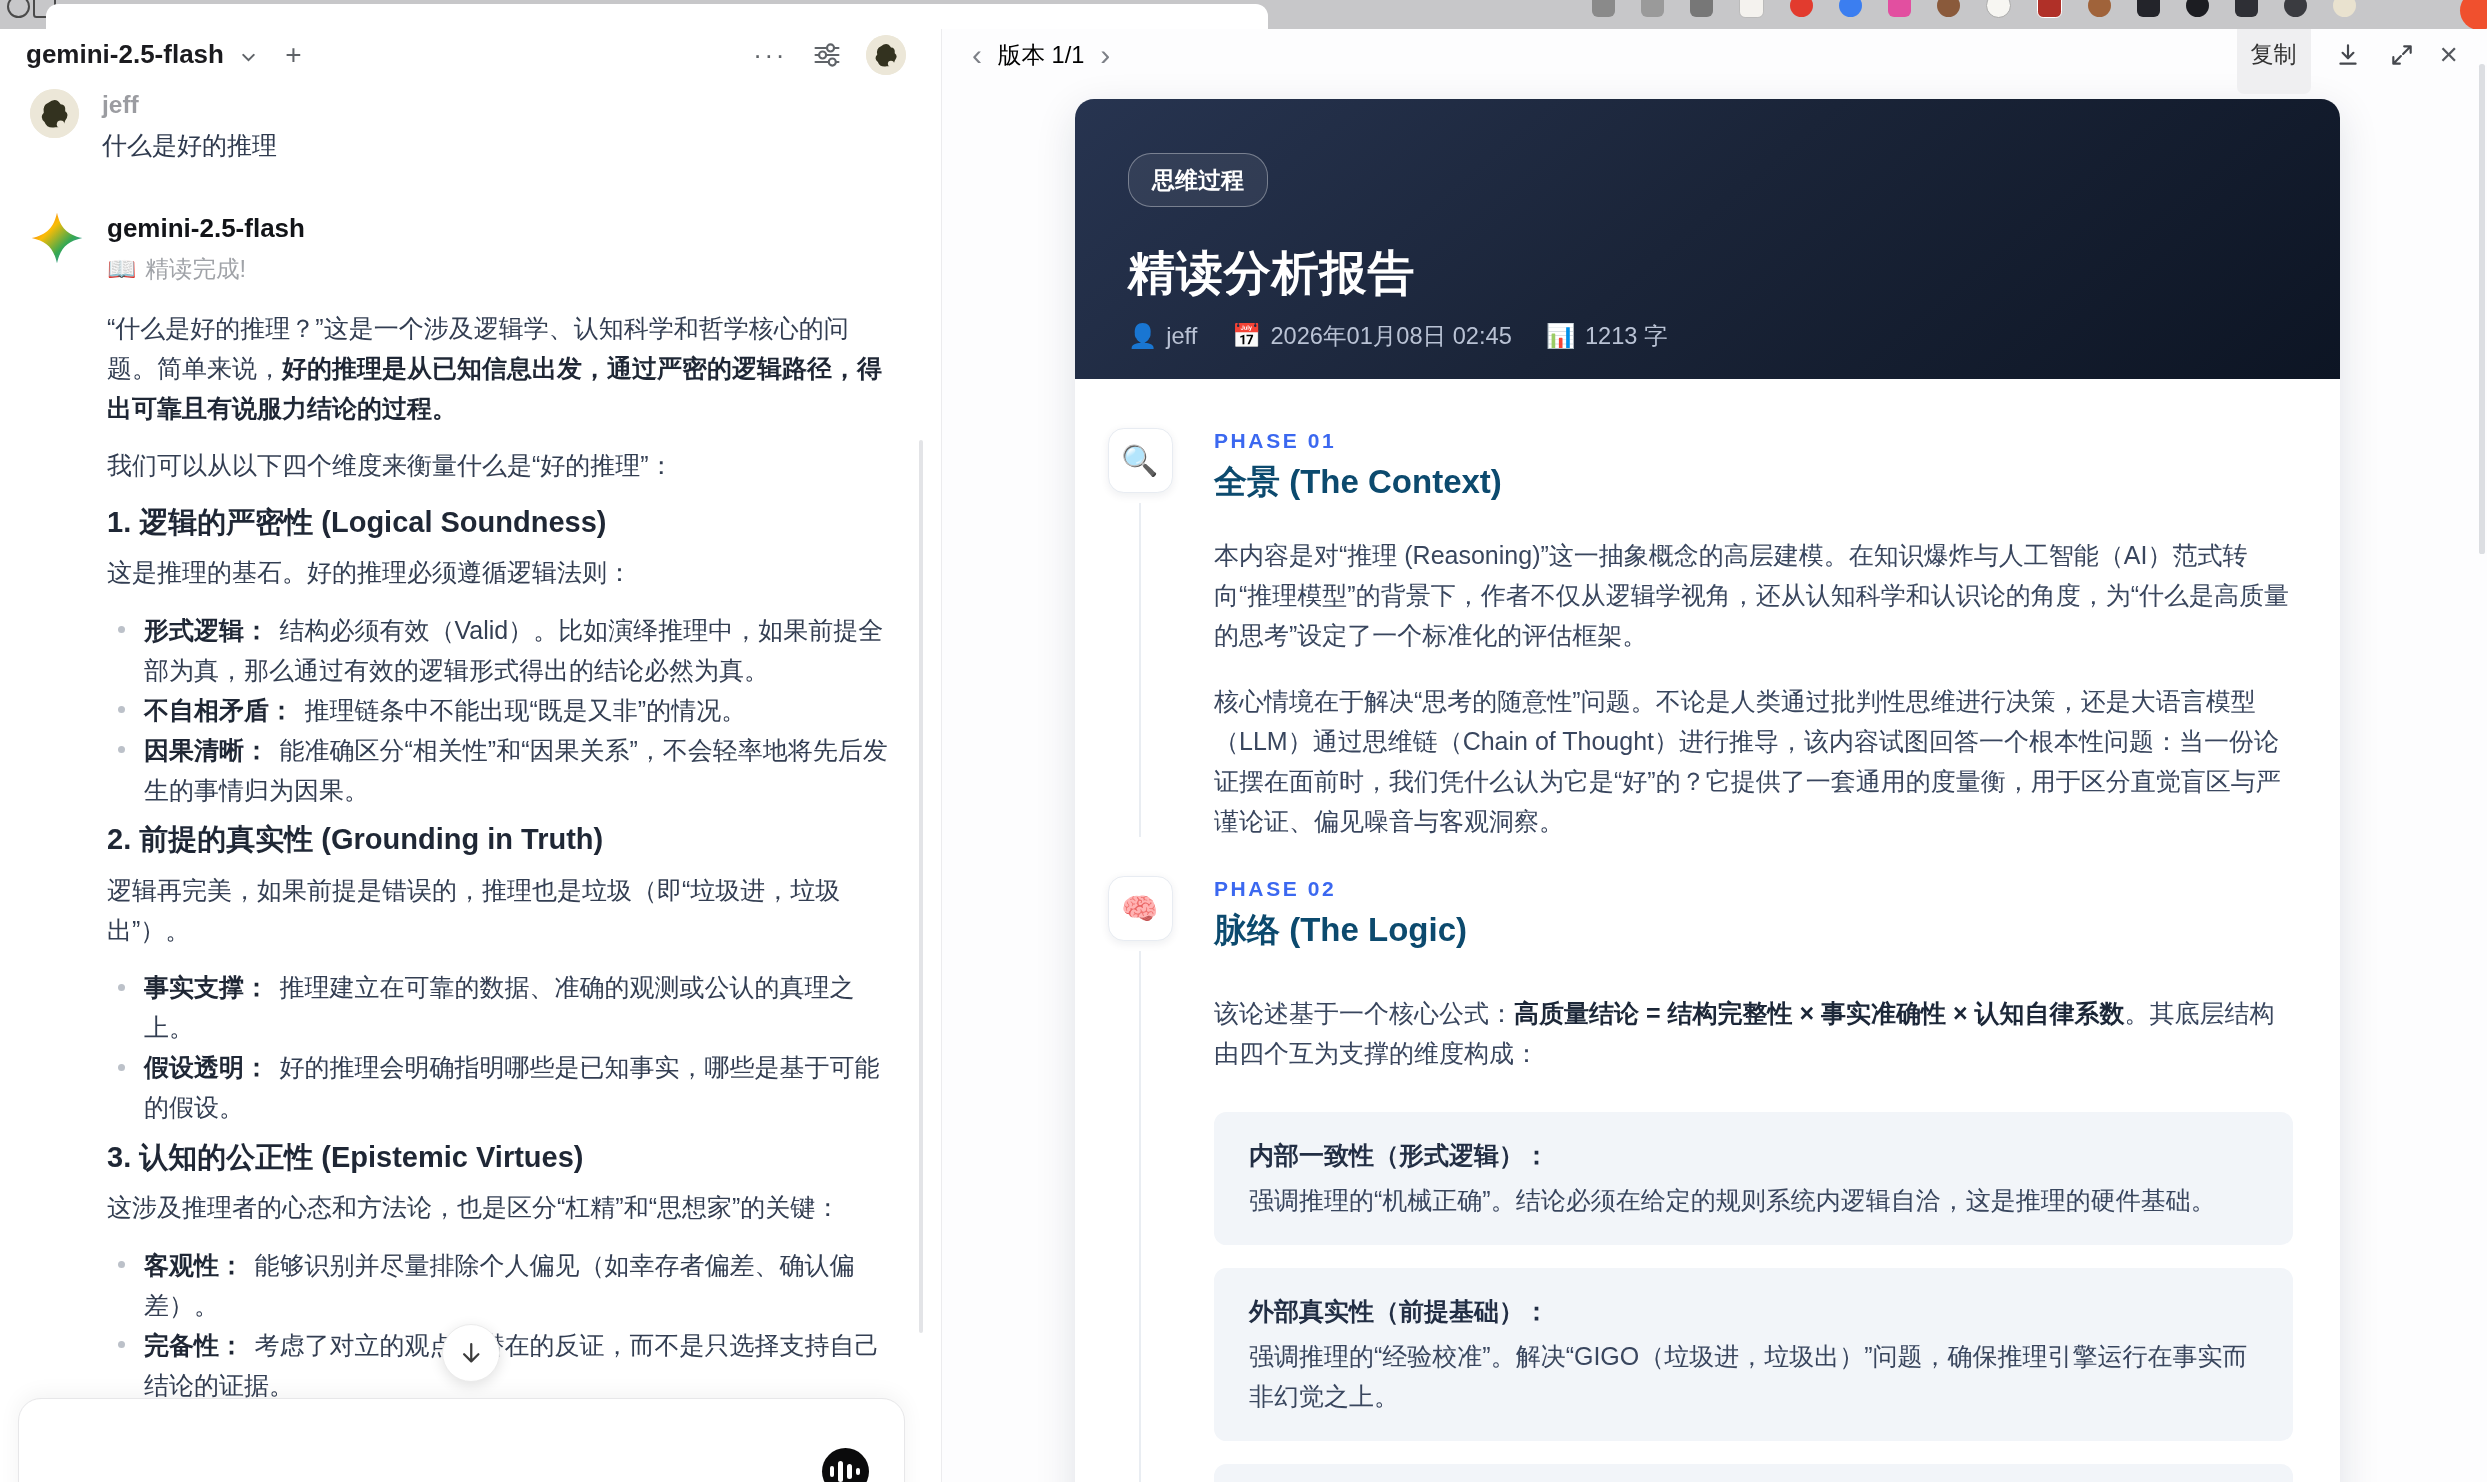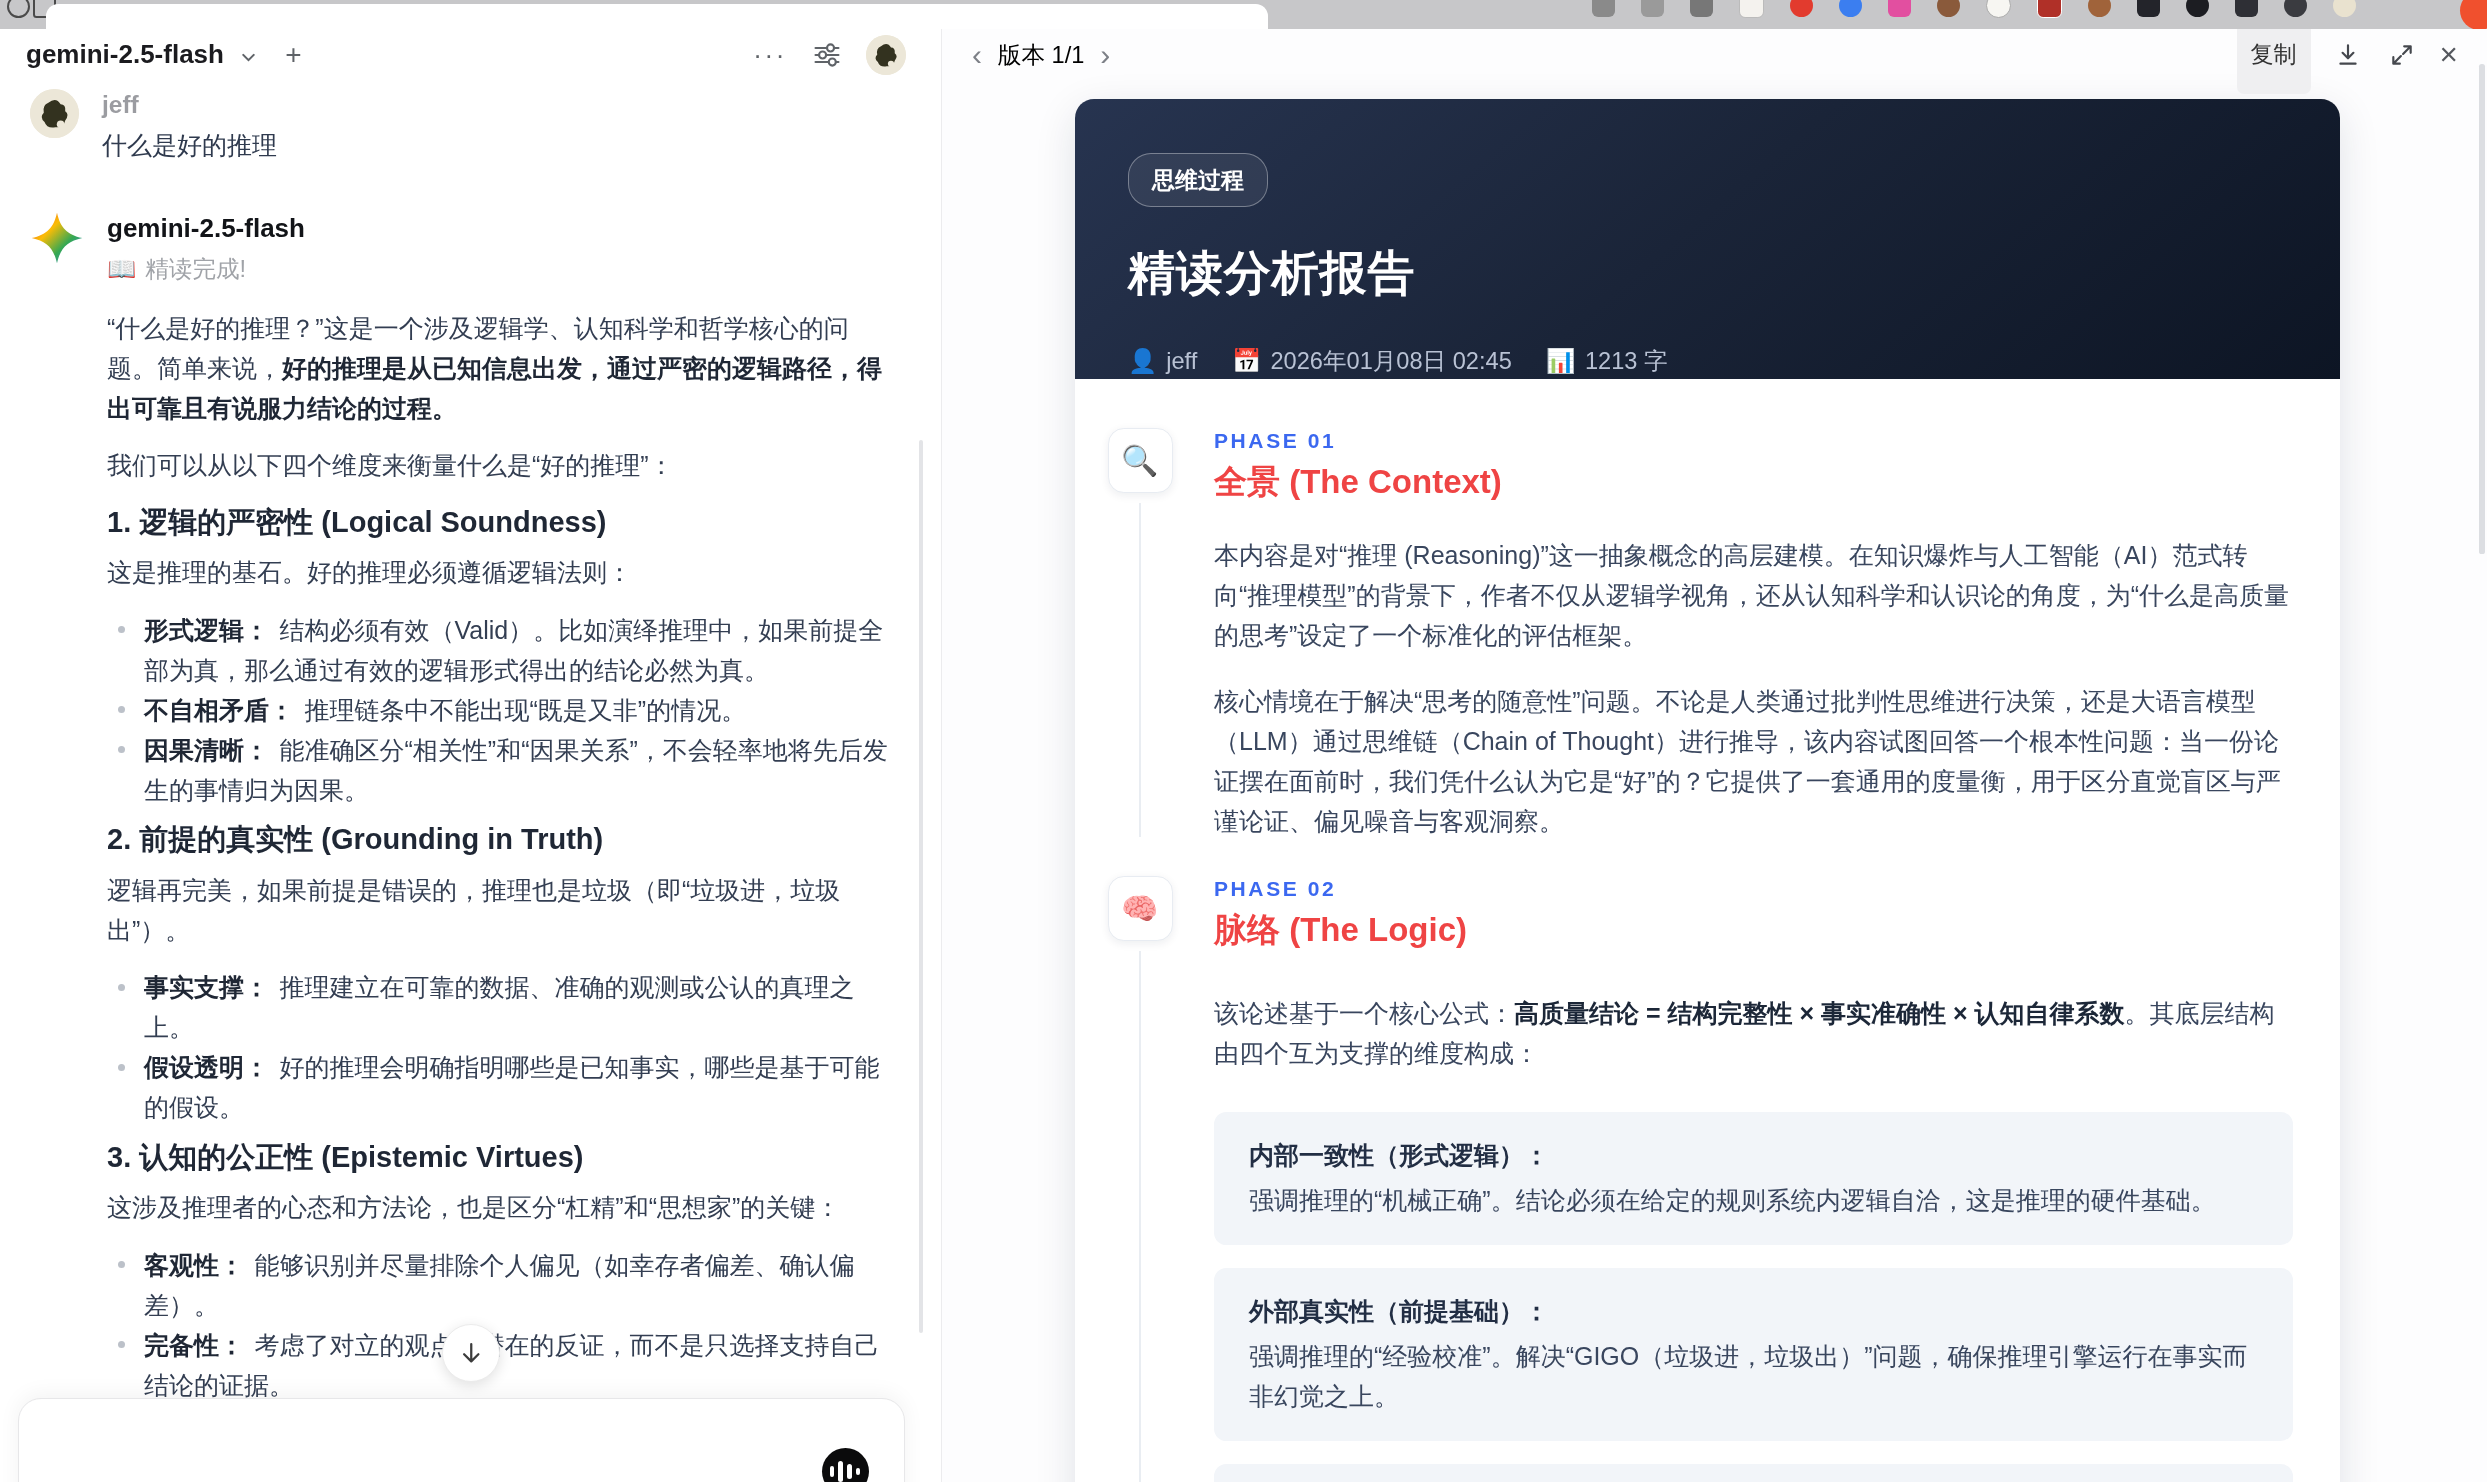--- a/index.html
+++ b/index.html
@@ -79,32 +79,32 @@
   .ver-label{font-size:23.6px;color:#000000;}
   .at-right{display:flex;align-items:center;gap:21px;}
   .copy-btn{background:#efeff1;border-radius:7px;padding:24px 14px;font-size:23px;color:#333;}
   .icon-btn{display:flex;align-items:center;justify-content:center;width:33px;height:33px;}
   .close-x{font-size:31.5px;color:#55585e;line-height:1;}
 
   .report-card{position:absolute;left:133px;top:70px;width:1265px;height:1540px;background:#fff;border-radius:19px;box-shadow:0 12.3px 42px rgba(20,30,60,.12);overflow:hidden;}
   .report-header{height:280px;box-sizing:border-box;padding:54px 53px;background:linear-gradient(140deg,#273450 0%,#1a2438 48%,#0d1524 100%);}
   .rh-badge{display:inline-block;border:1.3px solid rgba(255,255,255,.35);background:rgba(255,255,255,.07);border-radius:23px;padding:10.5px 23px;color:#fff;font-size:23px;font-weight:600;}
   .rh-title{color:#fff;font-size:47px;font-weight:800;margin-top:35px;letter-spacing:0.9px;}
-  .rh-meta{display:flex;gap:35px;margin-top:40px;color:#b9c2d4;font-size:23.6px;align-items:center;}
+  .rh-meta{display:flex;gap:35px;margin-top:15px;color:#b9c2d4;font-size:23.6px;align-items:center;}
   .rh-meta .emoji{margin-right:8.8px;}
 
   .report-body{padding:49px 47px 0 0;}
   .phase{position:relative;padding-left:139px;}
   .phase + .phase{margin-top:35px;}
   .phase-icon{position:absolute;left:33px;top:0;width:63px;height:63px;border-radius:15.8px;border:1.3px solid #e8ecf2;background:#fff;box-shadow:0 2.6px 8.8px rgba(20,30,60,.07);font-size:30px;display:flex;align-items:center;justify-content:center;}
   .connector{position:absolute;left:64px;top:75px;width:1.8px;background:#e9edf2;}
   .phase-1 .connector{height:334px;}
   .phase-2 .connector{height:700px;}
   .phase-label{font-size:21px;font-weight:800;letter-spacing:2.6px;color:#3b68f0;line-height:26px;}
-  .phase-title{font-size:33px;font-weight:800;color:#ef4444;margin-top:7px;line-height:42px;}
+  .phase-title{font-size:33px;font-weight:800;color:#0c4a6e;margin-top:7px;line-height:42px;}
   .phase p{font-size:25px;line-height:40px;color:#39465e;margin:31.5px 0 0 0;max-width:1079px;}
   .phase p.p2{margin-top:26px;}
   .phase-2 p.formula{margin-top:42px;}
   .phase p strong{color:#1c2738;}
 
   .info-cards{margin:39px 0 0 139px;width:1079px;box-sizing:border-box;}
   .info-card{background:#f2f5f9;border-radius:12.3px;padding:24.5px 35px;box-sizing:border-box;}
   .info-card + .info-card{margin-top:23px;}
   .ic-term{font-size:25px;font-weight:700;color:#222e44;line-height:39px;}
   .ic-text{font-size:25px;color:#39465e;line-height:40px;margin-top:5px;}

